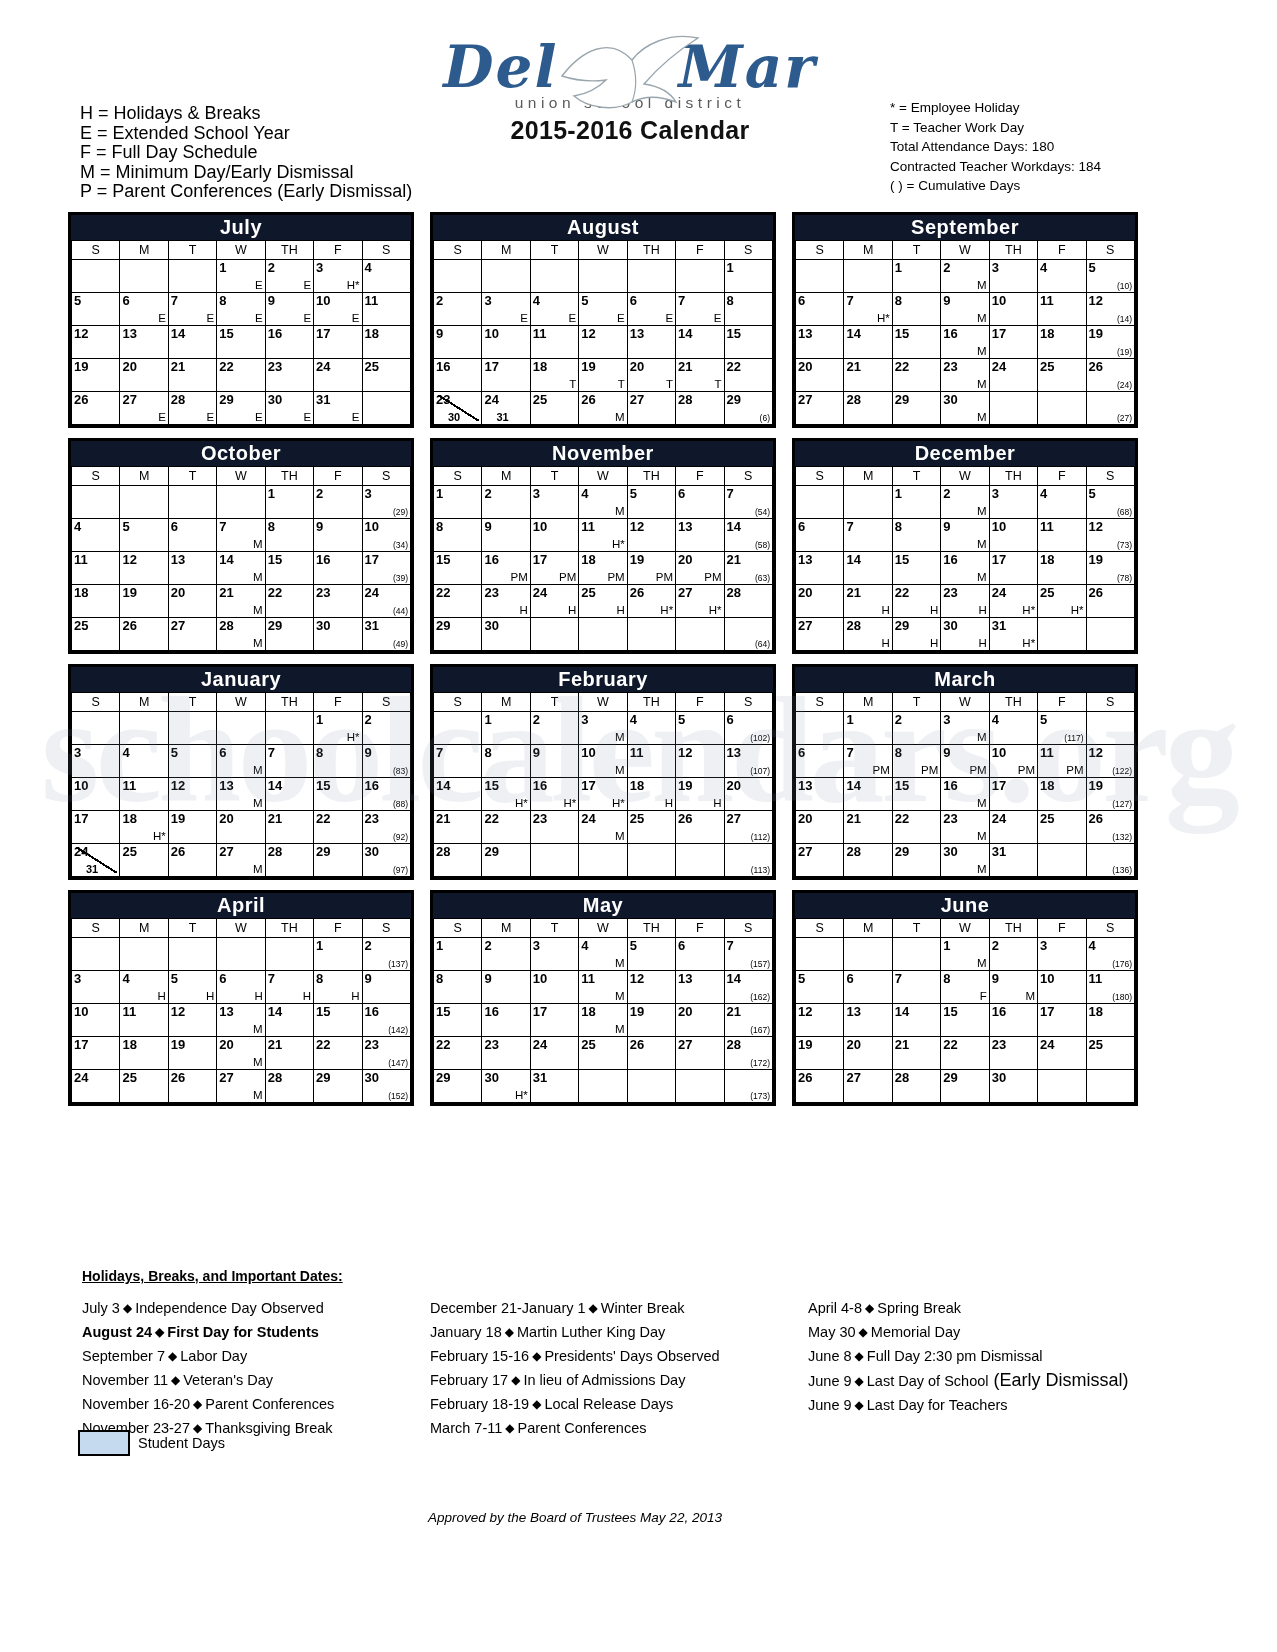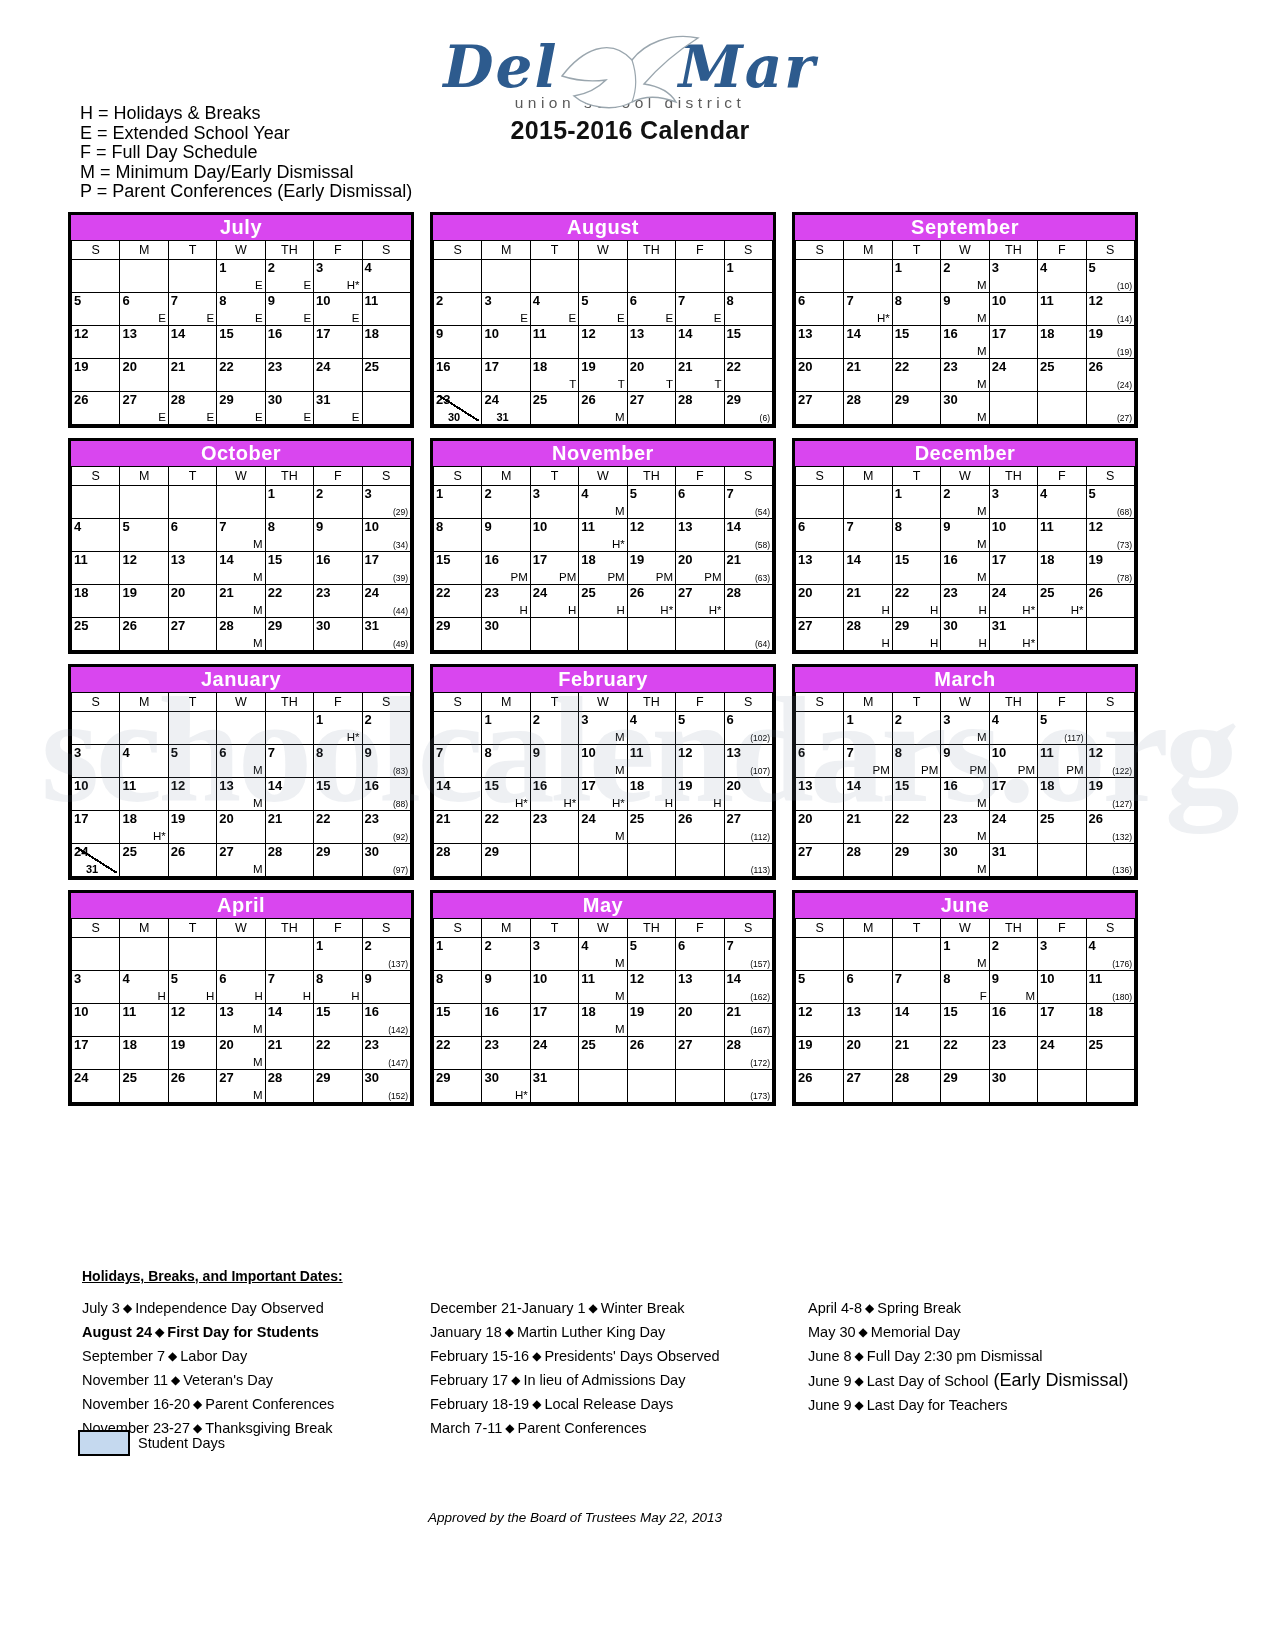--- a/index.html
+++ b/index.html
@@ -40,21 +40,21 @@
   .logo-title{font-size:25px;font-weight:bold;color:#111;margin-top:4px;letter-spacing:.3px;}
 
   
   .cal-grid{position:absolute;left:68px;top:212px;width:1070px;}
   .cal-row{display:flex;justify-content:space-between;margin-bottom:10px;}
   .month{
     width:346px;border:3px solid #000;box-sizing:border-box;background:#fff;
     position:relative;z-index:20;
   }
   .month-name{
-    background:#d946ef;color:#fff;text-align:center;font-weight:bold;
+    background:#0f172a;color:#fff;text-align:center;font-weight:bold;
     font-size:20px;line-height:25px;height:25px;letter-spacing:.5px;
   }
   table.mtab{border-collapse:collapse;width:100%;table-layout:fixed;}
   table.mtab th{
     font-size:12.5px;font-weight:normal;text-align:center;height:18px;
     border:1px solid #000;background:#fff;padding:0;
   }
   table.mtab td{
     border:1.5px solid #000;height:32px;padding:0;vertical-align:top;
     position:relative;background:#fff;
@@ -106,20 +106,27 @@
   <div class="header">
 
     <div class="legend-left">
       <div>H = Holidays &amp; Breaks</div>
       <div>E = Extended School Year</div>
       <div>F = Full Day Schedule</div>
       <div>M = Minimum Day/Early Dismissal</div>
       <div>P = Parent Conferences (Early Dismissal)</div>
     </div>
 
+    <div class="legend-right">
+      <div>* = Employee Holiday</div>
+      <div>T = Teacher Work Day</div>
+      <div>Total Attendance Days: 180</div>
+      <div>Contracted Teacher Workdays: 184</div>
+      <div>( ) = Cumulative Days</div>
+    </div>
 
     <div class="logo-wrap">
       <div class="logo-script">
         <span>Del</span><span class="gap"></span><span>Mar</span>
         <svg class="bird" viewBox="0 0 170 90">
           <path d="M14 46 C34 20 62 6 84 30 C96 14 122 2 150 8 C128 22 108 40 96 54 C110 56 122 62 128 72 C112 66 96 66 84 72 C66 82 40 78 26 66 C38 64 50 58 58 50 C42 52 26 50 14 46 Z" fill="#ffffff" stroke="#9aa6ae" stroke-width="1.4"></path>
           <path d="M84 30 C88 42 90 56 84 72" fill="none" stroke="#9aa6ae" stroke-width="1.2"></path>
         </svg>
       </div>
       <div class="logo-sub">union school district</div>

